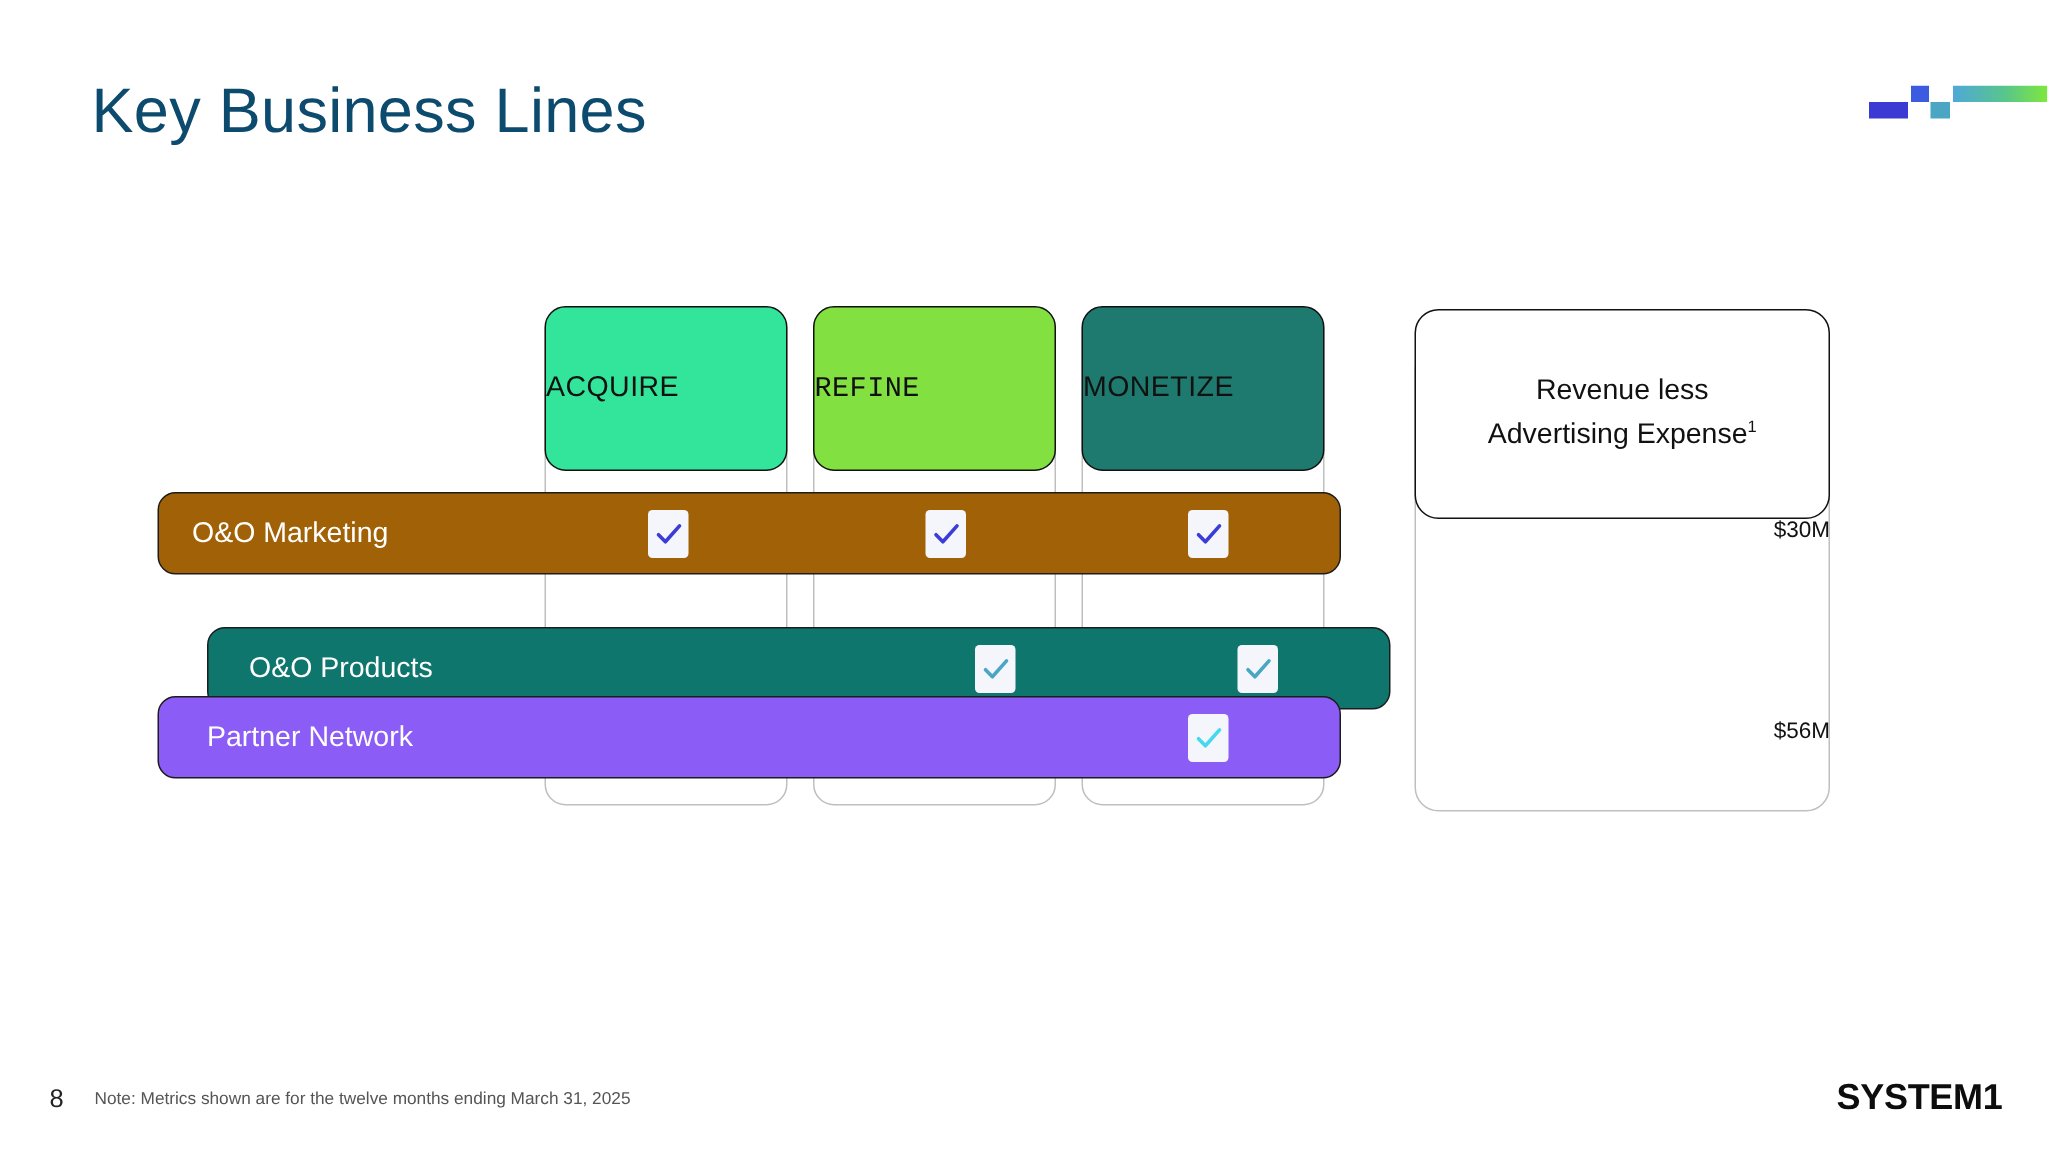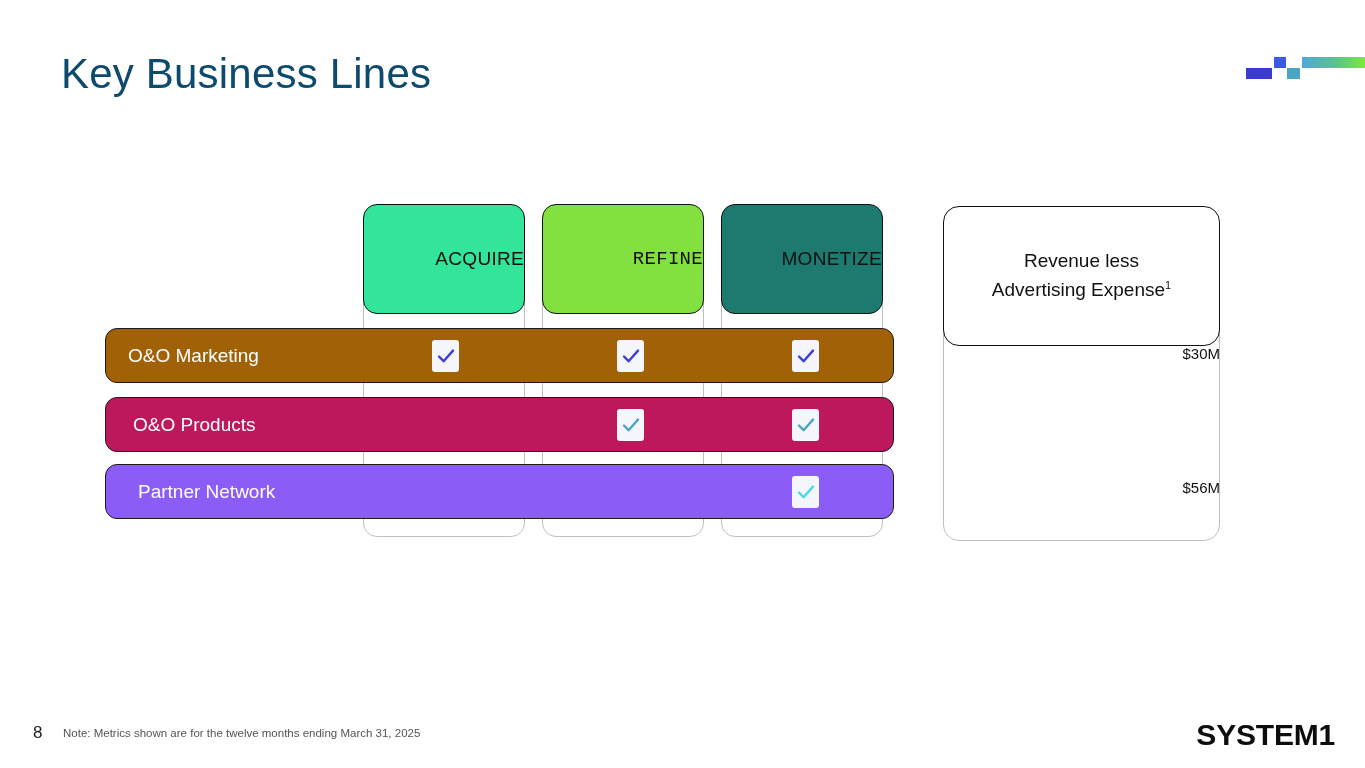--- a/index.html
+++ b/index.html
@@ -61,21 +61,21 @@
   
   .stage-chip {
     position: absolute;
     top: 204px;
     height: 110px;
     border: 1.6px solid #111111;
     border-radius: 14px;
     box-sizing: border-box;
     display: flex;
     align-items: center;
-    justify-content: flex-end;
+    justify-content: flex-start;
   }
   .stage-chip .stage-label {
     font-size: 19px;
     color: #111111;
     letter-spacing: 0.3px;
   }
 
   
   .line-bar {
     position: absolute;
@@ -168,21 +168,21 @@
     left: 63px;
     top: 727px;
     font-size: 11.5px;
     color: #555555;
     white-space: nowrap;
   }
   .wordmark {
     position: absolute;
     right: 30px;
     top: 718px;
-    font-size: 30px;
+    font-size: 24px;
     font-weight: bold;
     letter-spacing: -0.2px;
     color: #0d0d0d;
   }
 </style>
 </head>
 <body>
 
 <div class="slide-title">Key Business Lines</div>
 
@@ -228,21 +228,21 @@
           <path d="M3 10.5 L7.6 15.2 L17 4.6" fill="none" stroke="#3C3CD7" stroke-width="2.4" stroke-linecap="round" stroke-linejoin="round"></path>
         </svg>
     </span>
     <span class="check" style="left:686px;">
       <svg width="20" height="20" viewBox="0 0 20 20">
           <path d="M3 10.5 L7.6 15.2 L17 4.6" fill="none" stroke="#3C3CD7" stroke-width="2.4" stroke-linecap="round" stroke-linejoin="round"></path>
         </svg>
     </span>
   </div>
 
-  <div class="line-bar" style="top:397px;background:#be185d;">
+  <div class="line-bar" style="top:418px;background:#0f766e;margin-left:33px;">
     <span class="line-label" style="left:27px;">O&amp;O Products</span>
     <span class="check" style="left:511px;">
       <svg width="20" height="20" viewBox="0 0 20 20">
           <path d="M3 10.5 L7.6 15.2 L17 4.6" fill="none" stroke="#4BA6C4" stroke-width="2.4" stroke-linecap="round" stroke-linejoin="round"></path>
         </svg>
     </span>
     <span class="check" style="left:686px;">
       <svg width="20" height="20" viewBox="0 0 20 20">
           <path d="M3 10.5 L7.6 15.2 L17 4.6" fill="none" stroke="#4BA6C4" stroke-width="2.4" stroke-linecap="round" stroke-linejoin="round"></path>
         </svg>

